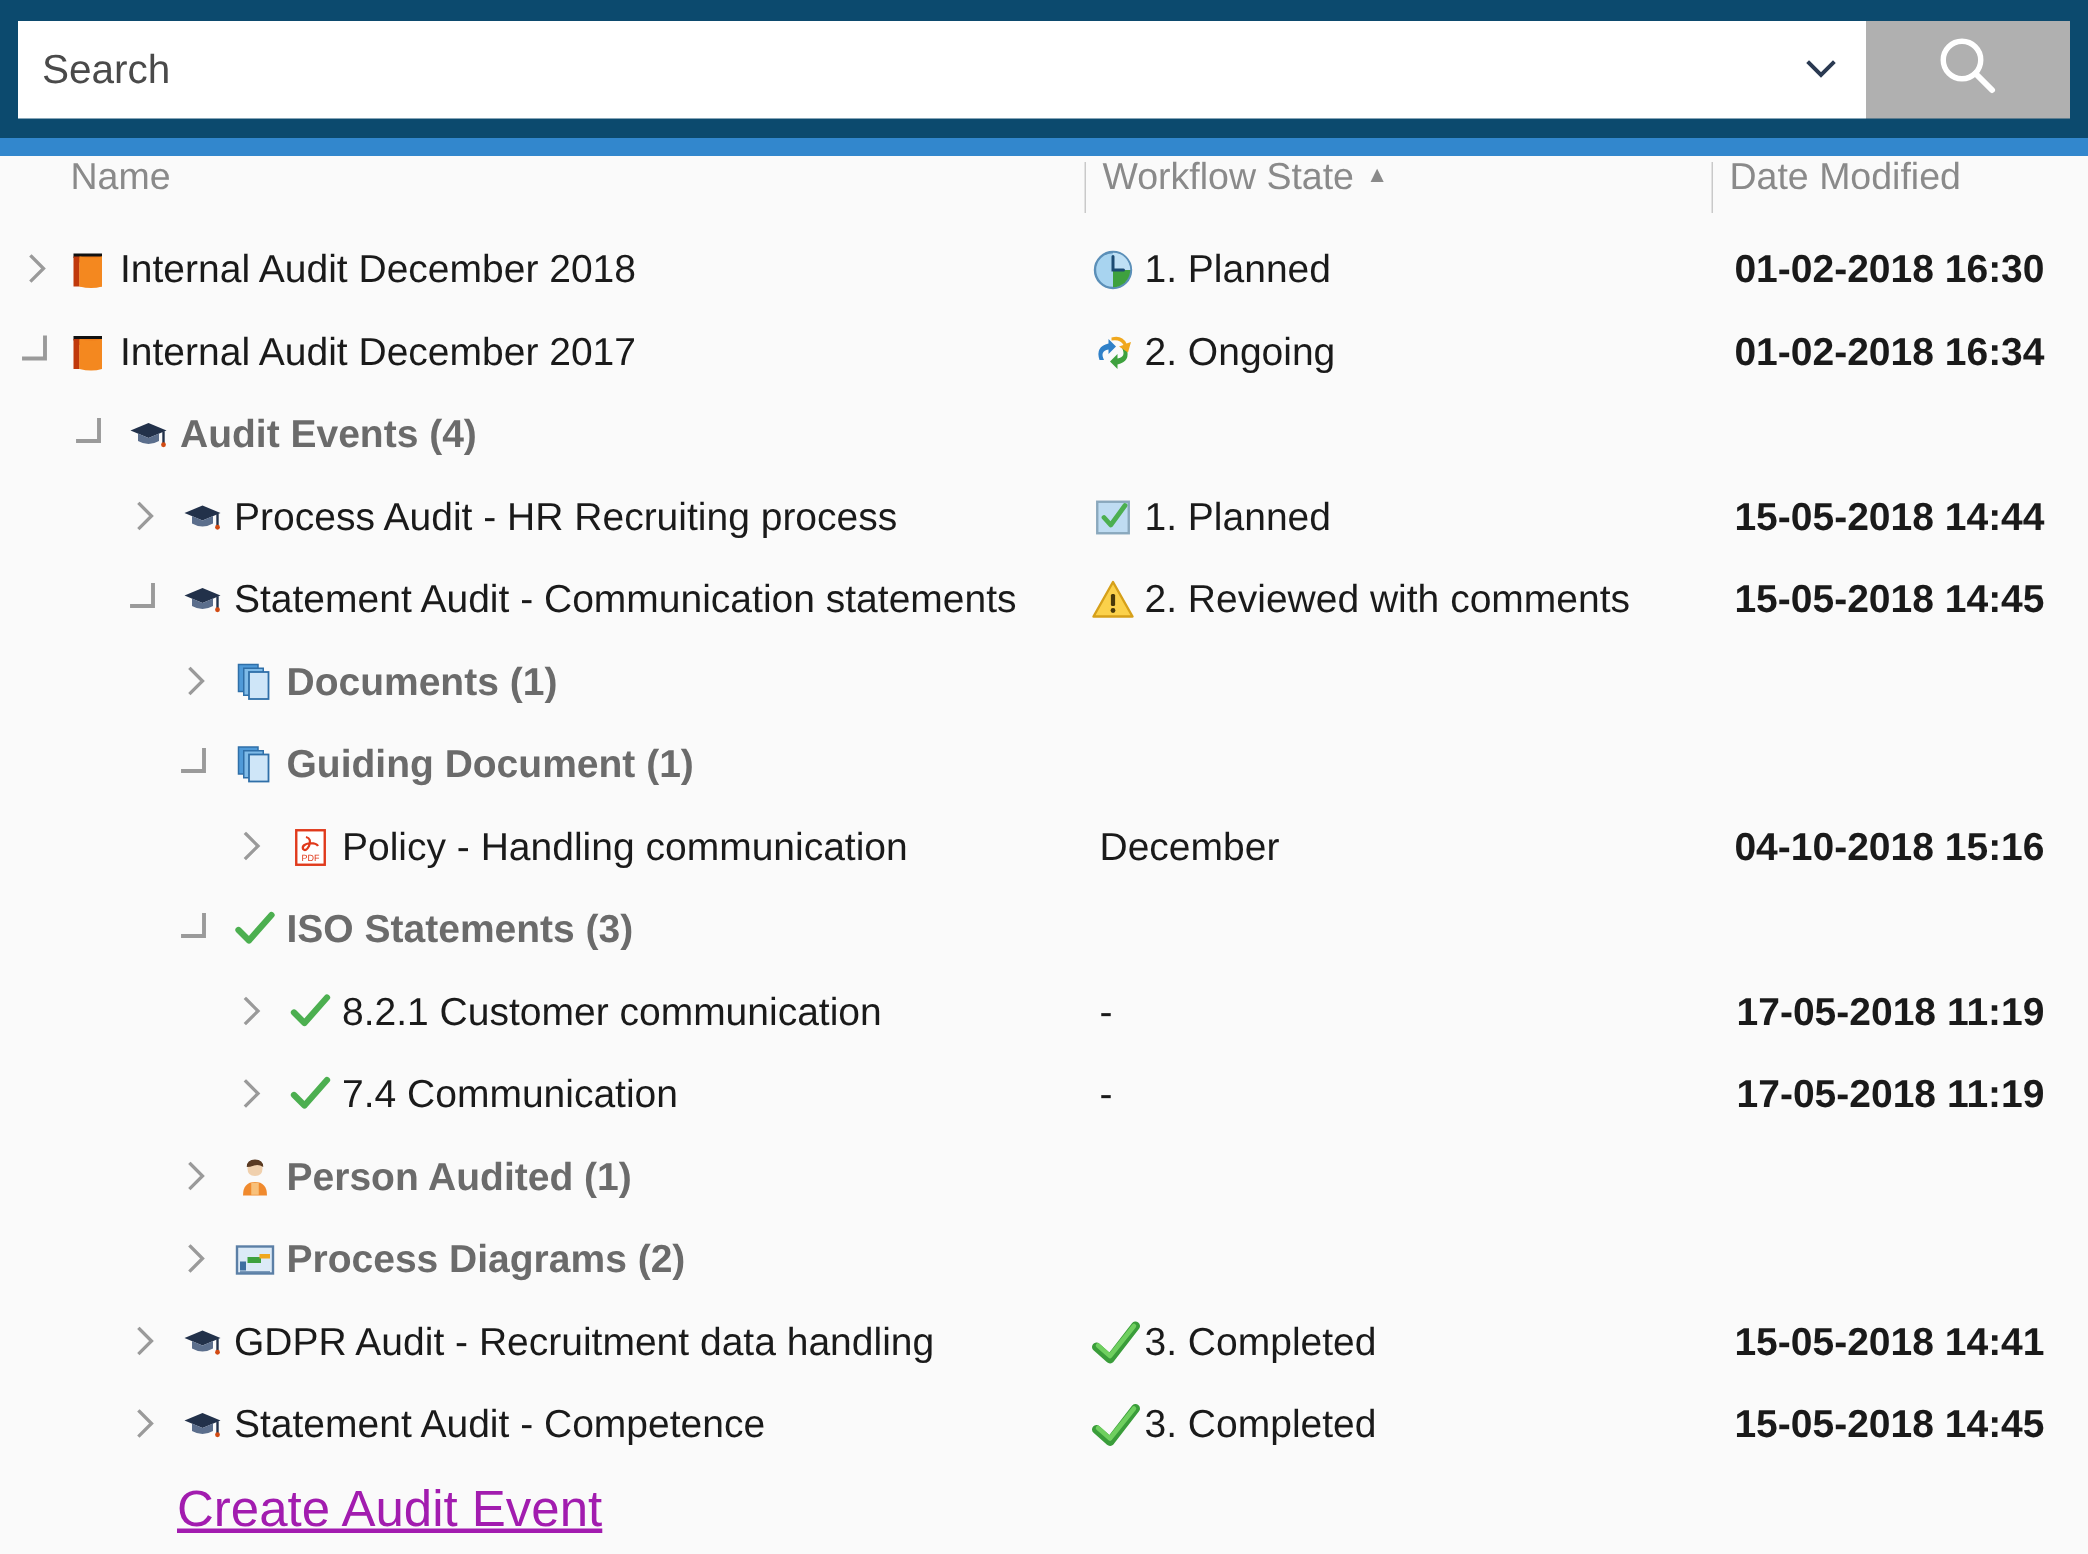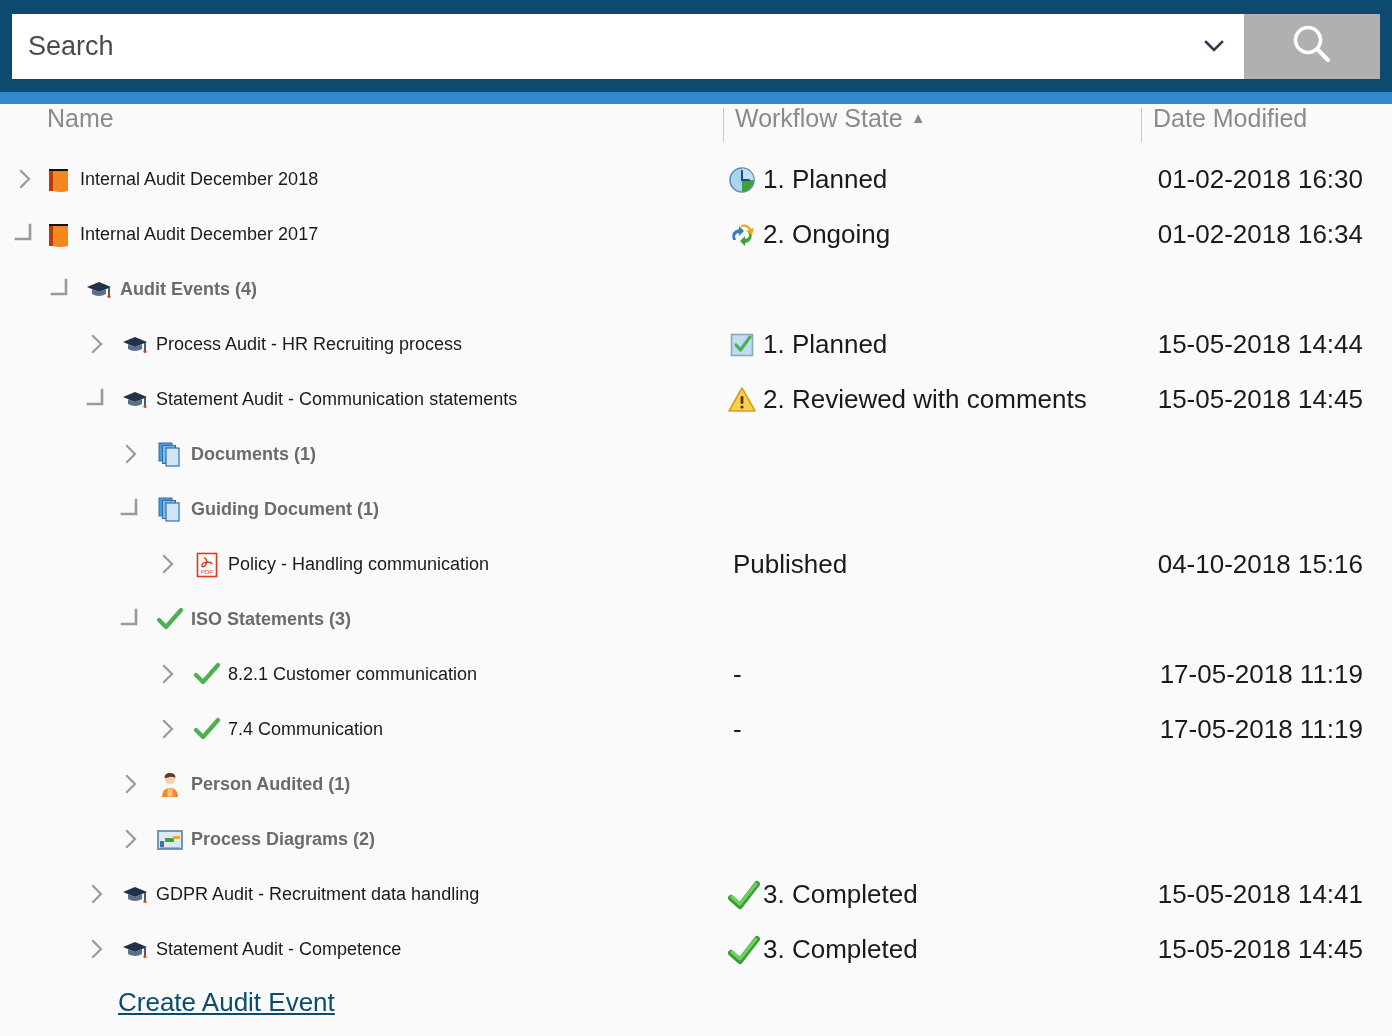--- a/index.html
+++ b/index.html
@@ -136,21 +136,21 @@
   }
   .ico {
     width: 30px;
     height: 30px;
     margin-right: 6px;
     flex: 0 0 auto;
     position: relative;
     display: inline-block;
   }
   .label {
-    font-size: 18px;
+    font-size: 26px;
     color: #1a1a1a;
     font-family: "Liberation Sans", sans-serif;
   }
   .label.group {
     font-weight: bold;
     color: #6b6b6b;
   }
   .cell-wfs {
     position: absolute;
     left: 727px;
@@ -164,27 +164,28 @@
   .cell-date {
     position: absolute;
     right: 29px;
     top: 0;
     height: 55px;
     display: flex;
     align-items: center;
     font-size: 26px;
     color: #1a1a1a;
     white-space: nowrap;
+    font-weight: bold;
   }
   .create-link {
     position: absolute;
     left: 118px;
     top: 10px;
-    font-size: 26px;
-    color: #0c4a6e;
+    font-size: 34px;
+    color: #a21caf;
     text-decoration: underline;
     cursor: pointer;
   }
 </style>
 </head>
 <body>
 
 <div class="searchbar">
   <div class="search-field">
     <input class="search-input" type="text" placeholder="Search" style="">
@@ -378,21 +379,21 @@
         </div>
         <div class="cell-name" style="left: 192px;">
           <span class="ico"><svg width="30" height="30" viewBox="0 0 30 30">
         <rect x="5.5" y="3.5" width="19" height="23" fill="#ffffff" stroke="#e03a1c" stroke-width="1.6"></rect>
         <path d="M12 8 q4 1 2 6 q-2 4 -4 2 q-1 -3 5 -4 q4 0 5 2" stroke="#e03a1c" stroke-width="1.5" fill="none"></path>
         <text x="15" y="24" font-size="6" fill="#e03a1c" text-anchor="middle" font-family="Liberation Sans, sans-serif">PDF</text>
       </svg></span>
           <span class="label">Policy - Handling communication</span>
         </div>
         <div class="cell-wfs">
-          <span class="label" style="margin-left: 6px;">Published</span>
+          <span class="label" style="margin-left: 6px;">December</span>
         </div>
         <div class="cell-date">04-10-2018 15:16</div>
       </div>
       <div class="row">
         <div class="twisty" style="left: 118px;">
           <svg width="26" height="26" viewBox="0 0 26 26">
       <path d="M18 4 L18 18 L4 18" stroke="#9a9a9a" stroke-width="2.6" fill="none" stroke-linecap="square"></path>
           </svg>
         </div>
         <div class="cell-name" style="left: 155px;">

